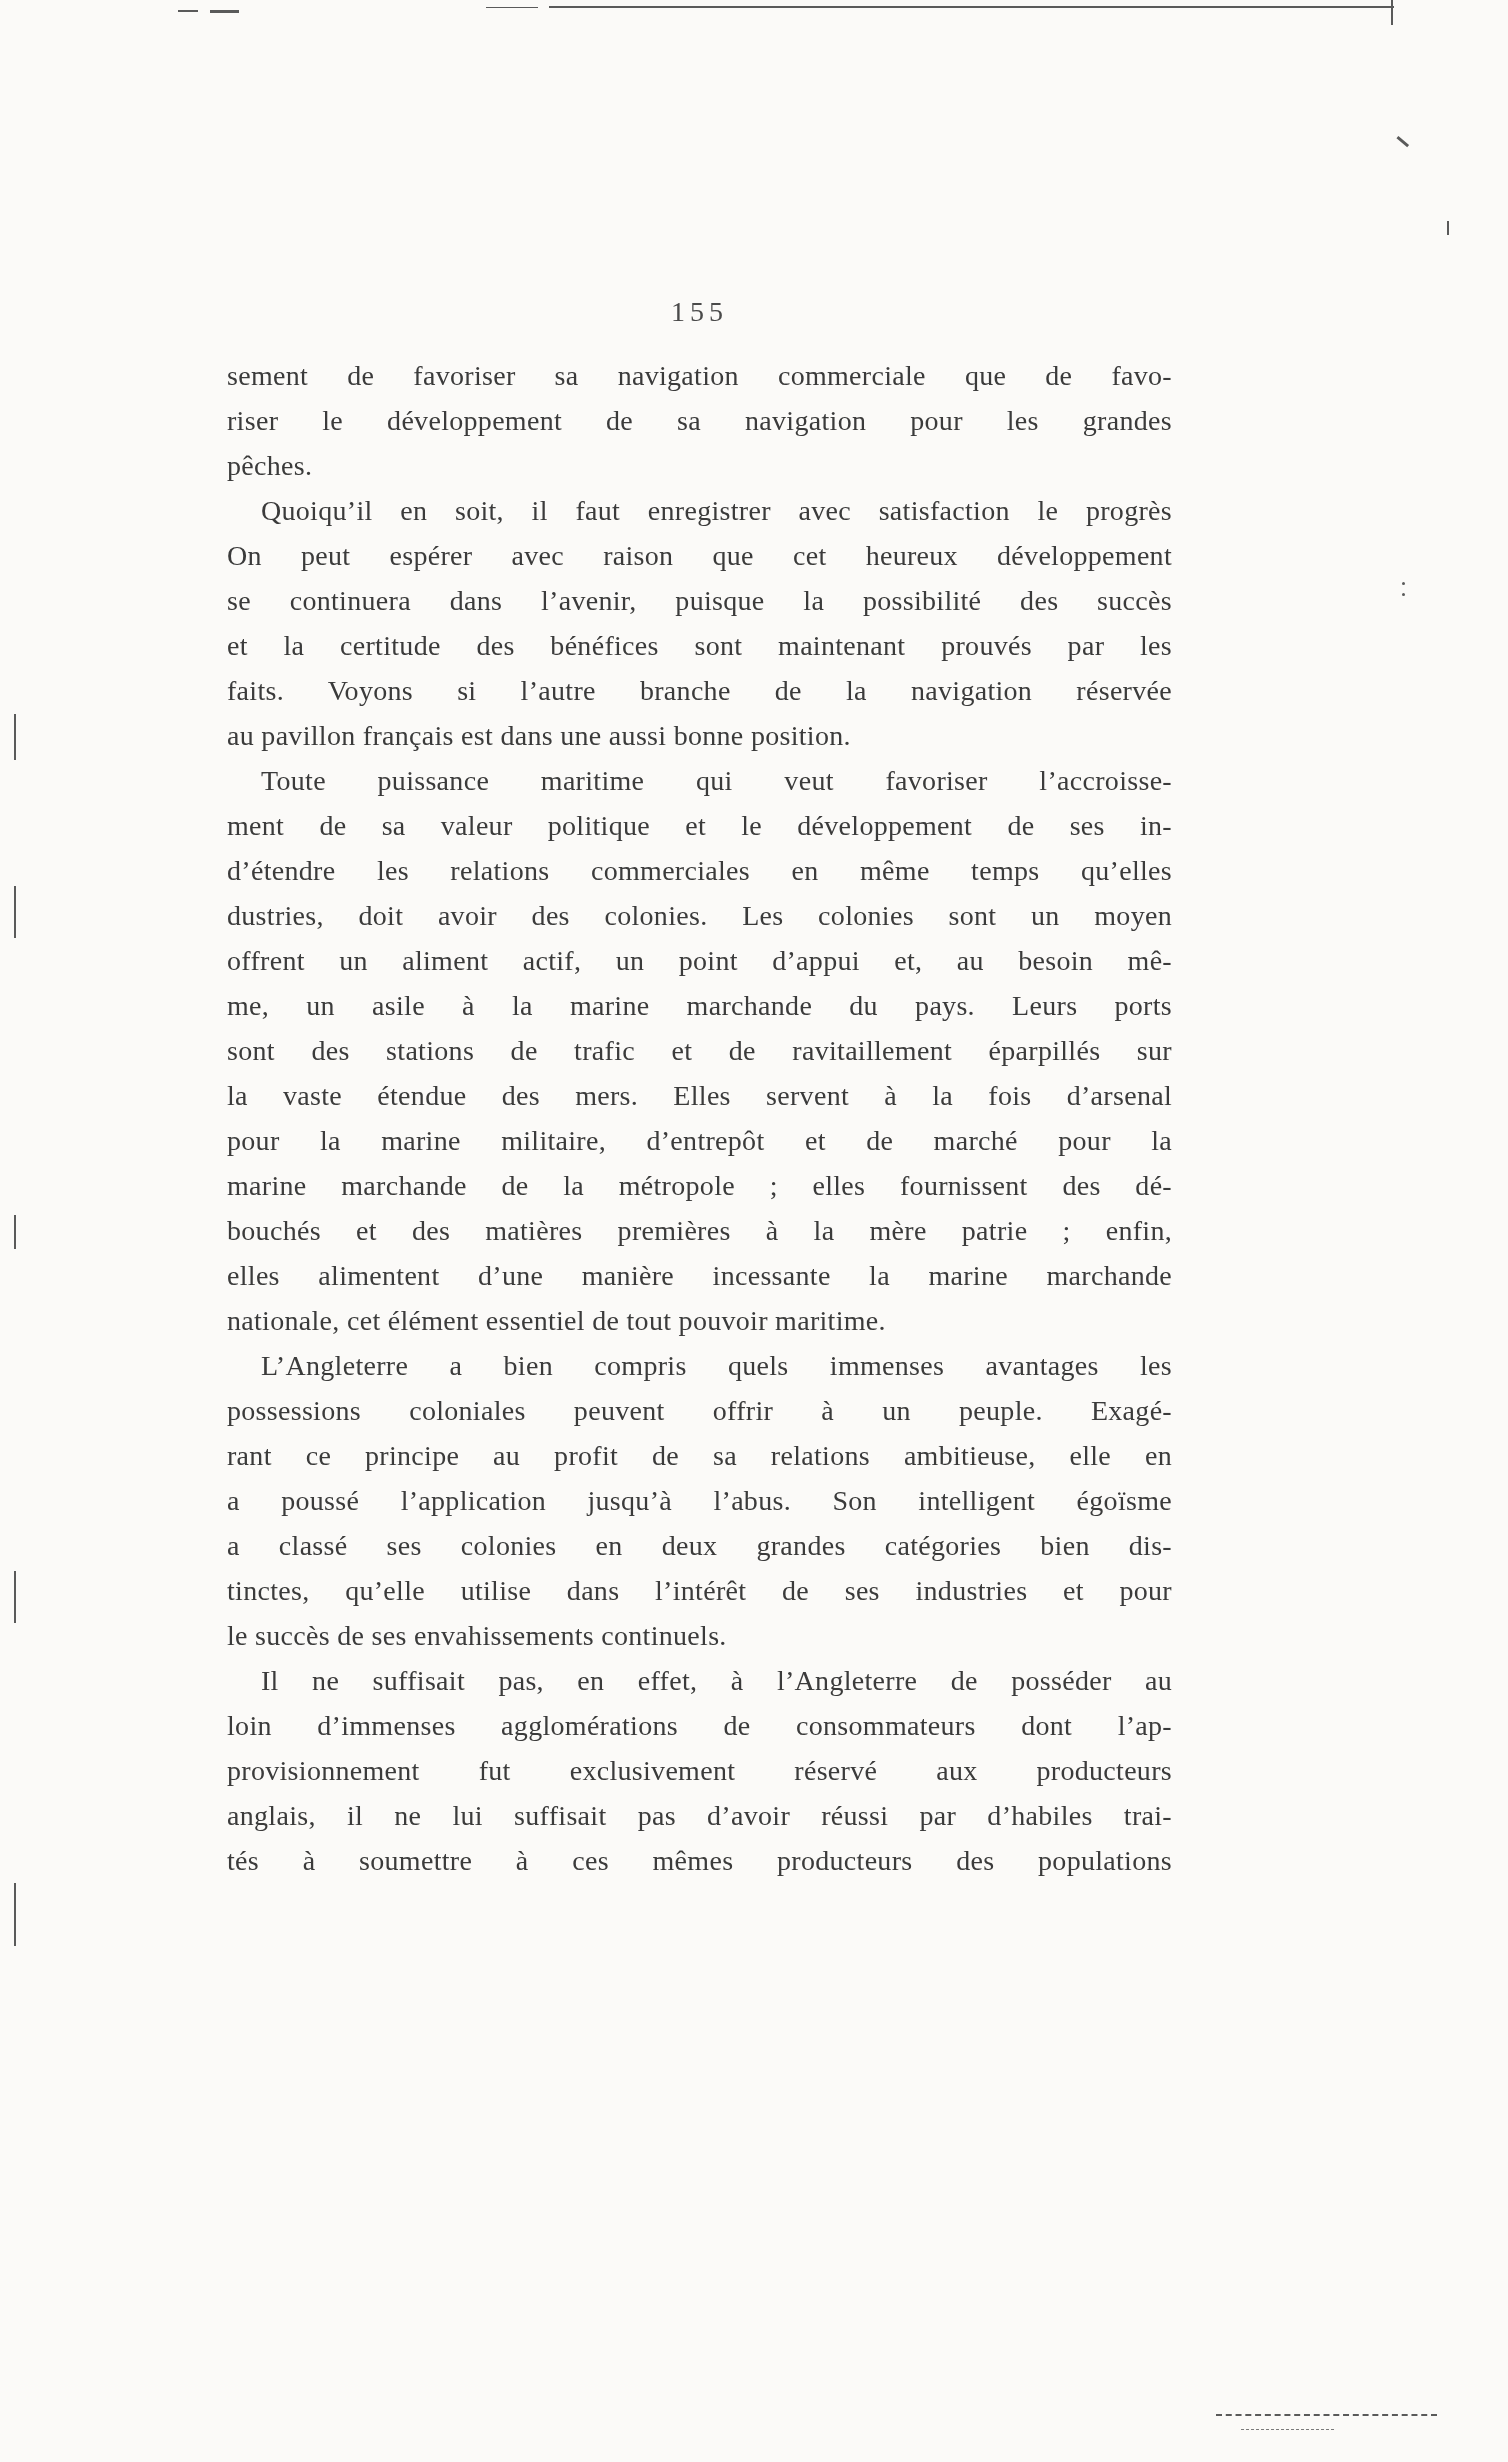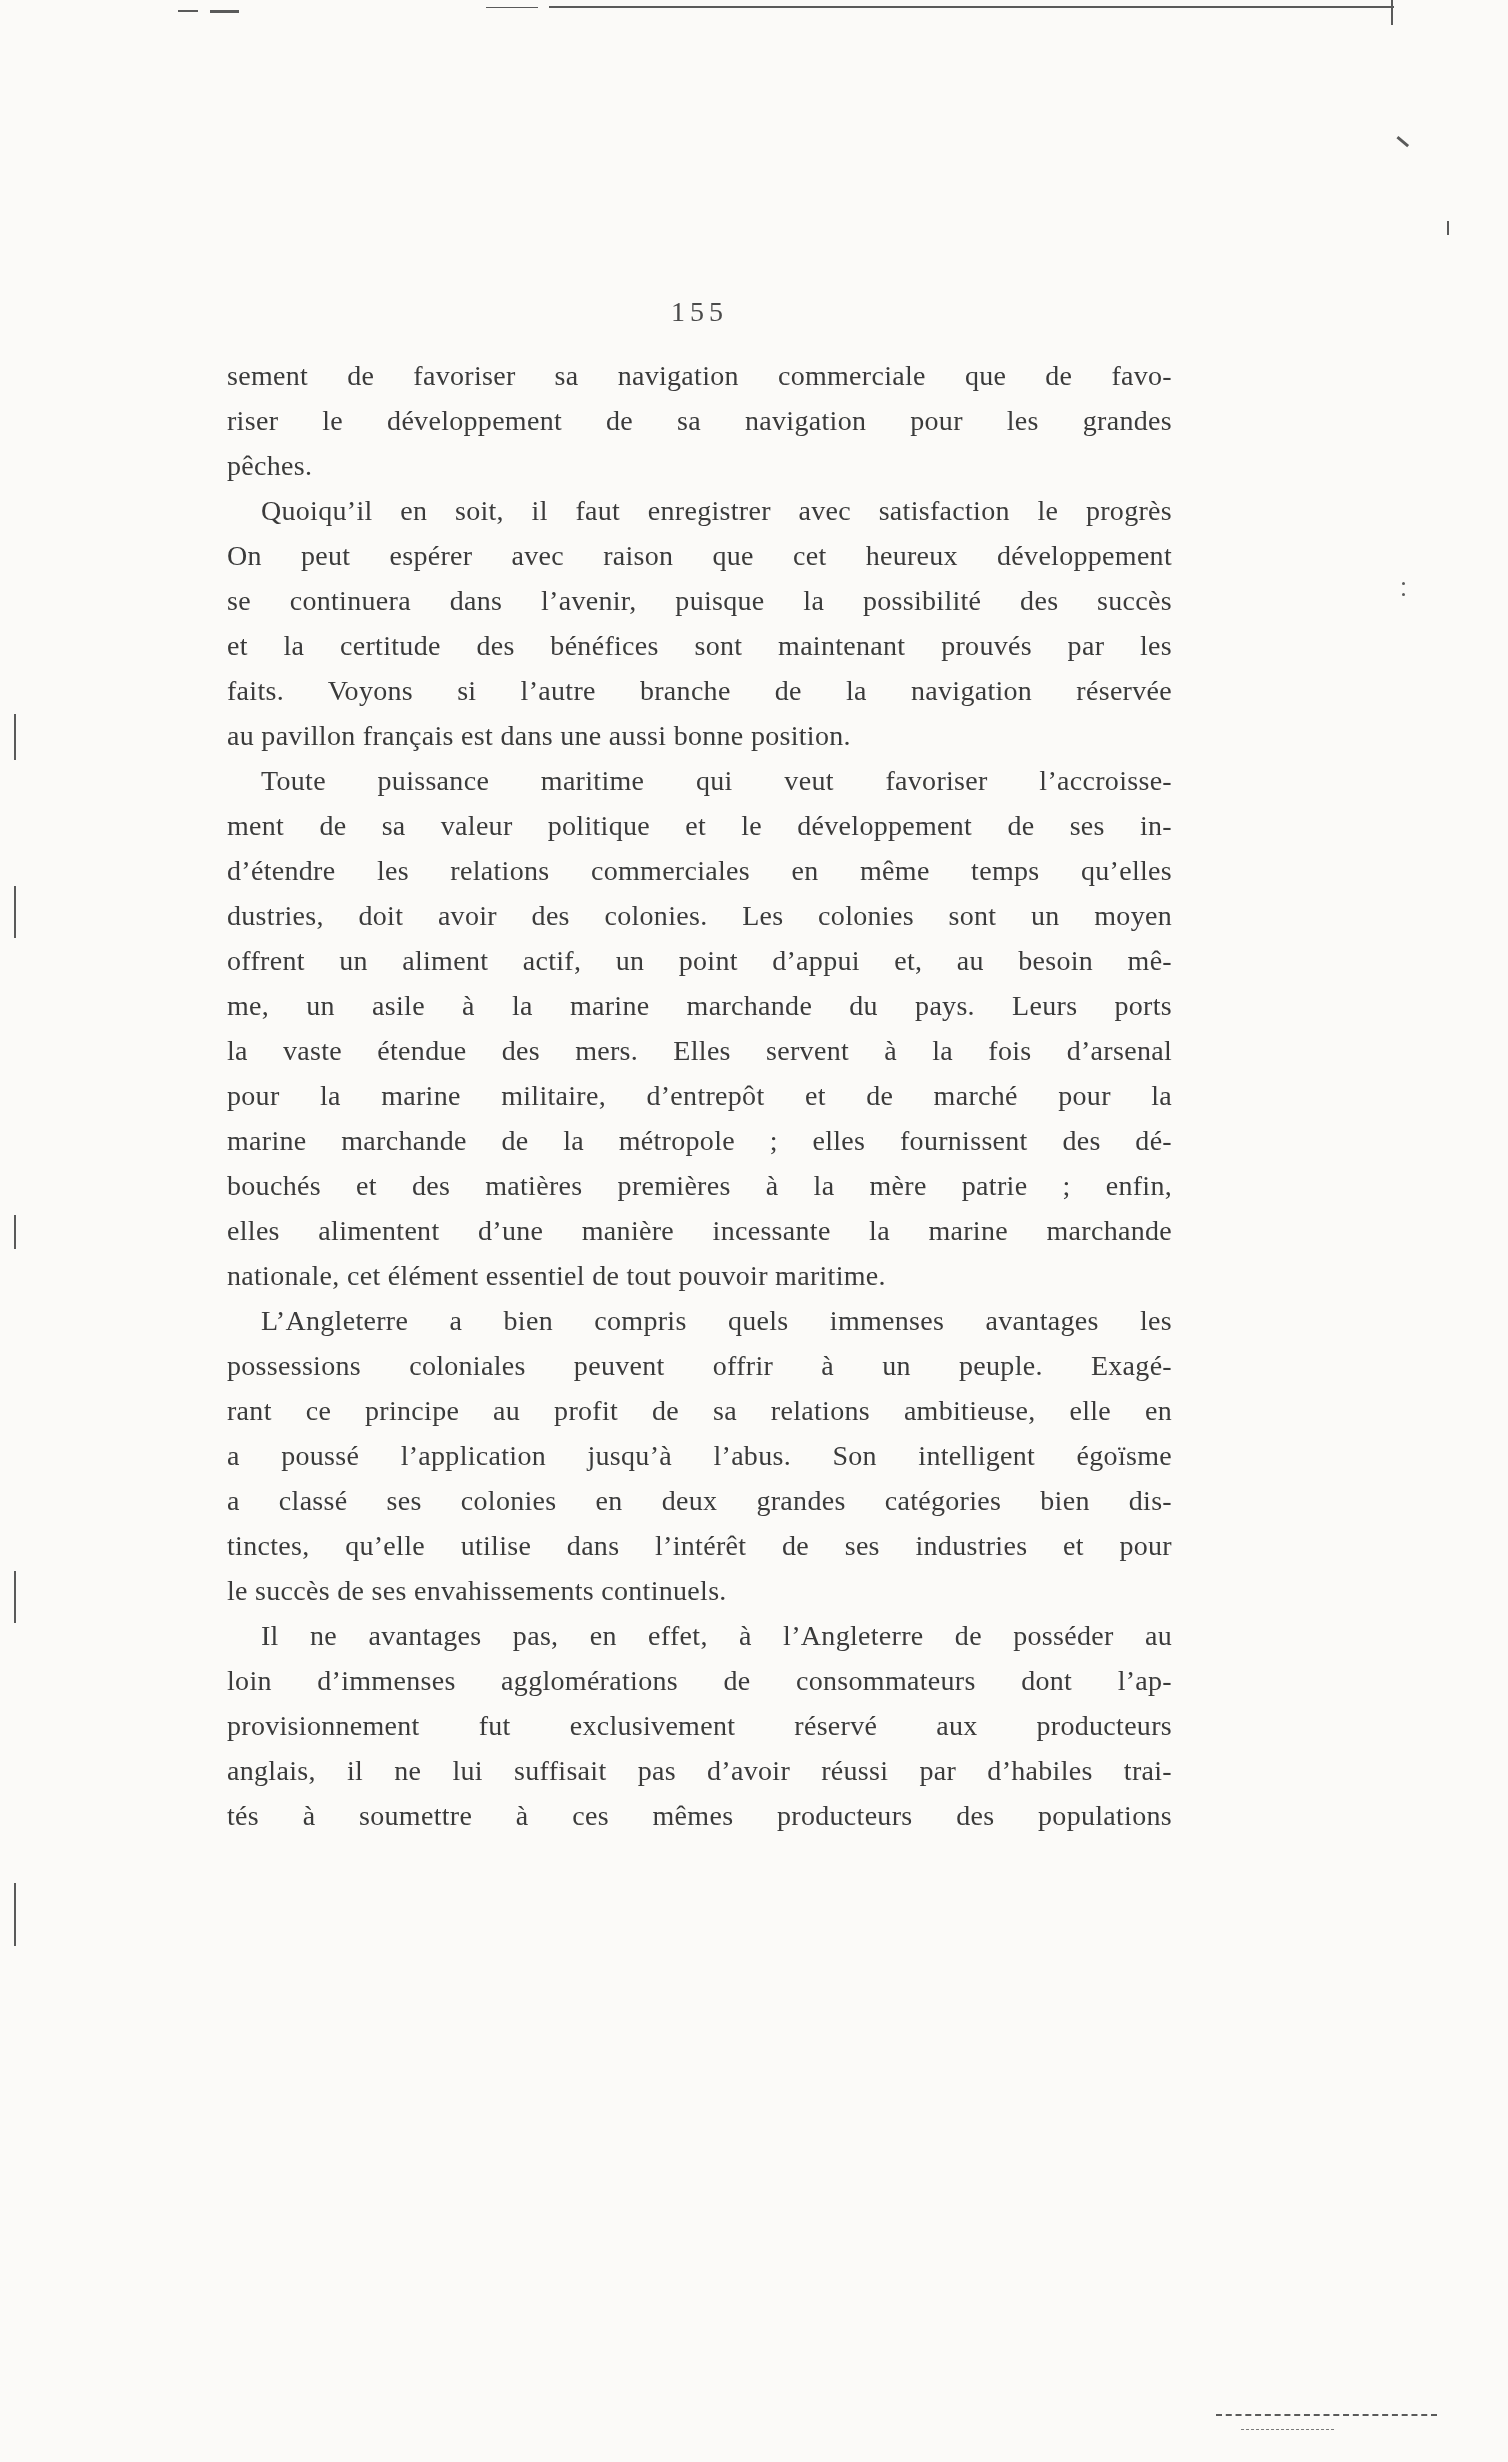--- a/index.html
+++ b/index.html
@@ -89,40 +89,41 @@
       <div class="line para-end">au pavillon français est dans une aussi bonne position.</div>
     </div>
 
     <div class="paragraph indented">
       <div class="line">Toute puissance maritime qui veut favoriser l’accroisse-</div>
       <div class="line">ment de sa valeur politique et le développement de ses in-</div>
       <div class="line">d’étendre les relations commerciales en même temps qu’elles</div>
       <div class="line">dustries, doit avoir des colonies. Les colonies sont un moyen</div>
       <div class="line">offrent un aliment actif, un point d’appui et, au besoin mê-</div>
       <div class="line">me, un asile à la marine marchande du pays. Leurs ports</div>
+      <div class="line">sont des stations de trafic et de ravitaillement éparpillés sur</div>
       <div class="line">la vaste étendue des mers. Elles servent à la fois d’arsenal</div>
       <div class="line">pour la marine militaire, d’entrepôt et de marché pour la</div>
       <div class="line">marine marchande de la métropole ; elles fournissent des dé-</div>
       <div class="line">bouchés et des matières premières à la mère patrie ; enfin,</div>
       <div class="line">elles alimentent d’une manière incessante la marine marchande</div>
       <div class="line para-end">nationale, cet élément essentiel de tout pouvoir maritime.</div>
     </div>
 
     <div class="paragraph indented">
       <div class="line">L’Angleterre a bien compris quels immenses avantages les</div>
       <div class="line">possessions coloniales peuvent offrir à un peuple. Exagé-</div>
       <div class="line">rant ce principe au profit de sa relations ambitieuse, elle en</div>
       <div class="line">a poussé l’application jusqu’à l’abus. Son intelligent égoïsme</div>
       <div class="line">a classé ses colonies en deux grandes catégories bien dis-</div>
       <div class="line">tinctes, qu’elle utilise dans l’intérêt de ses industries et pour</div>
       <div class="line para-end">le succès de ses envahissements continuels.</div>
     </div>
 
     <div class="paragraph indented">
-      <div class="line">Il ne avantages pas, en effet, à l’Angleterre de posséder au</div>
+      <div class="line">Il ne suffisait pas, en effet, à l’Angleterre de posséder au</div>
       <div class="line">loin d’immenses agglomérations de consommateurs dont l’ap-</div>
       <div class="line">provisionnement fut exclusivement réservé aux producteurs</div>
       <div class="line">anglais, il ne lui suffisait pas d’avoir réussi par d’habiles trai-</div>
       <div class="line">tés à soumettre à ces mêmes producteurs des populations</div>
     </div>
 
   </div>
 </div>
 
 

